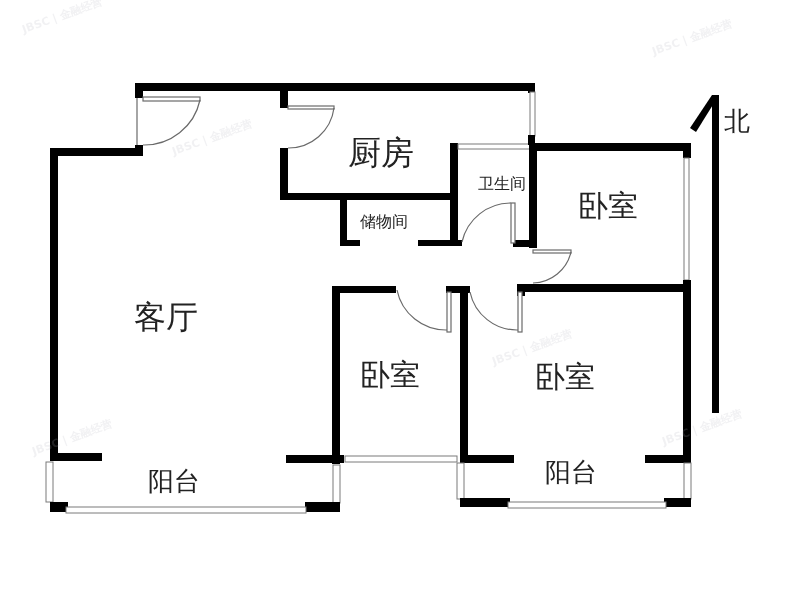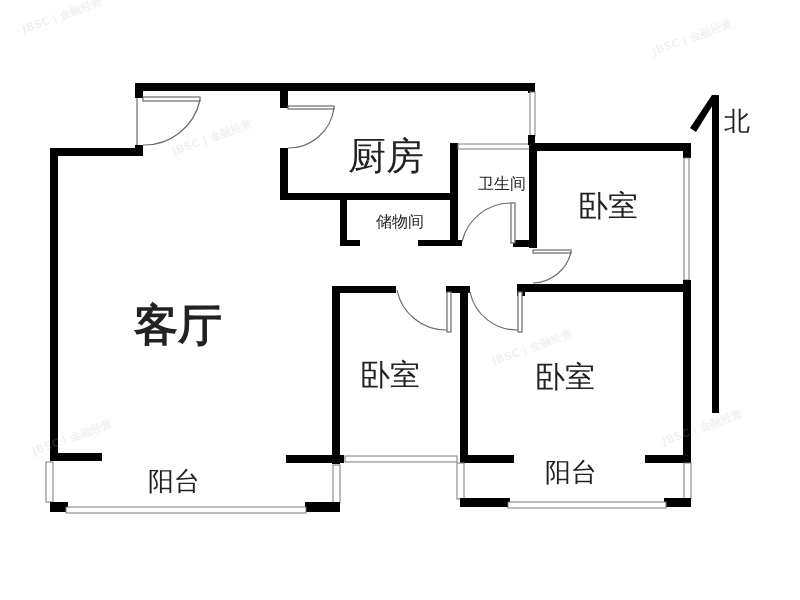--- a/index.html
+++ b/index.html
@@ -114,24 +114,24 @@
     <rect class="door-leaf" x="518" y="292" width="4" height="40"></rect>
     <path class="door-arc" d="M470 292 A48 48 0 0 0 518 330"></path>
   </g>
 
   <g>
     <rect class="wall" x="712" y="95" width="7" height="318"></rect>
     <polygon class="wall" points="712,95 719,95 696,132 690,128"></polygon>
   </g>
 </svg>
 
-<div class="label" style="left:134px;top:296px;font-size:44px;font-weight:bold;">客厅</div>
-<div class="label" style="left:348px;top:131px;font-size:38px;">厨房</div>
+<div class="label" style="left:134px;top:296px;font-size:32px;">客厅</div>
+<div class="label" style="left:348px;top:131px;font-size:33px;">厨房</div>
 <div class="label" style="left:478px;top:174px;font-size:16px;">卫生间</div>
-<div class="label" style="left:376px;top:212px;font-size:16px;">储物间</div>
+<div class="label" style="left:360px;top:212px;font-size:16px;">储物间</div>
 <div class="label" style="left:578px;top:186px;font-size:30px;">卧室</div>
 <div class="label" style="left:360px;top:355px;font-size:30px;">卧室</div>
 <div class="label" style="left:535px;top:357px;font-size:30px;">卧室</div>
 <div class="label" style="left:148px;top:464px;font-size:26px;">阳台</div>
 <div class="label" style="left:545px;top:455px;font-size:26px;">阳台</div>
 <div class="label" style="left:724px;top:104px;font-size:26px;">北</div>
 
 <div class="wm" style="left:20px;top:8px;">JBSC | 金融经营</div>
 <div class="wm" style="left:170px;top:130px;">JBSC | 金融经营</div>
 <div class="wm" style="left:650px;top:30px;">JBSC | 金融经营</div>

